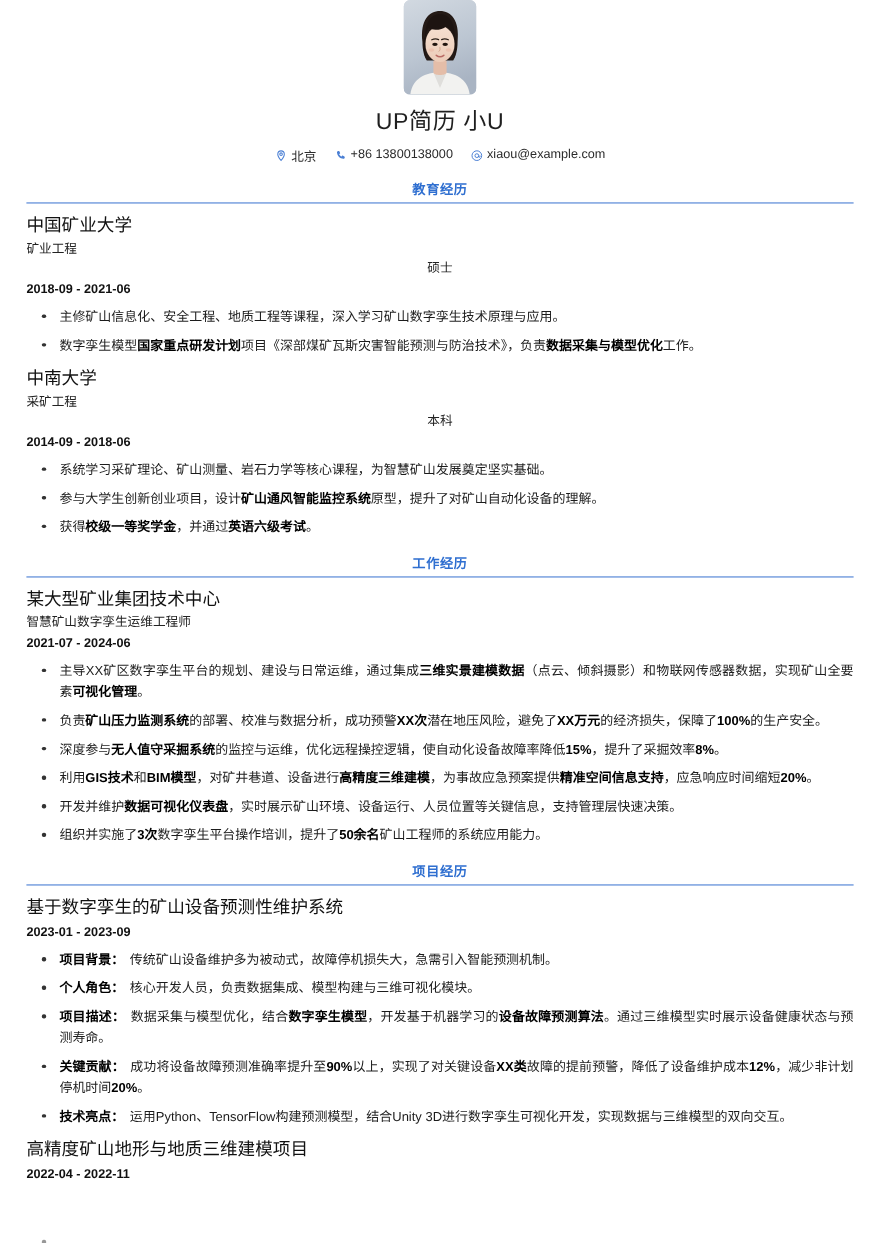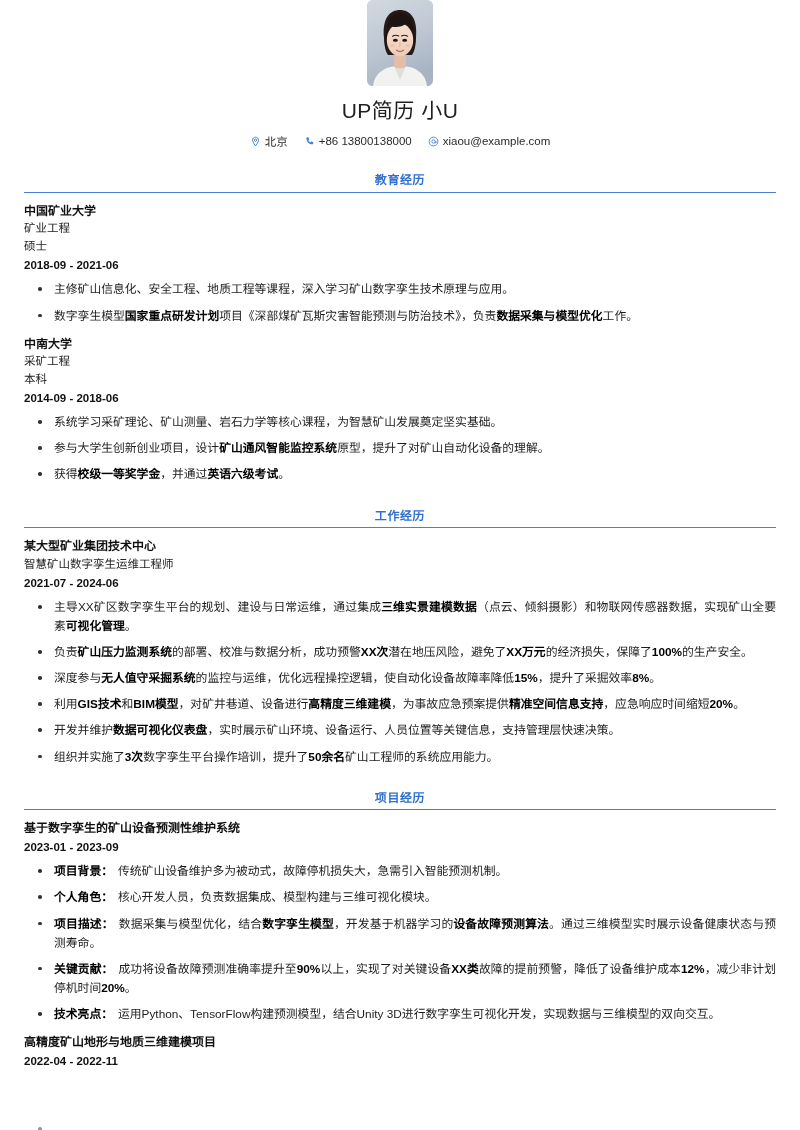--- a/index.html
+++ b/index.html
@@ -66,53 +66,54 @@
   .contact-item .ico {
     display: inline-flex;
     width: 11px;
     height: 11px;
     color: #4a7fd4;
     flex: 0 0 auto;
   }
   .contact-item .ico svg { width: 100%; height: 100%; display: block; }
 
   
-  .section { margin-top: 24px; }
+  .section { margin-top: 16px; }
   .section-title {
     text-align: center;
     font-size: 12px;
     font-weight: 700;
     color: #2f6fd0;
     padding-bottom: 3px;
     border-bottom: 1.6px solid #4a7fd4;
     line-height: 1.3;
     letter-spacing: 0.6px;
   }
 
   
   .entry { margin-top: 9px; }
   .entry:first-of-type { margin-top: 10px; }
 
   .entry-title {
-    font-size: 12px;
-    font-weight: 700;
+    font-size: 16px;
+    font-weight: 400;
     color: #111;
     line-height: 1.55;
   }
   .entry-sub {
     font-size: 11.5px;
     font-weight: 400;
     color: #222;
     line-height: 1.55;
   }
   .entry-degree {
     font-size: 11.5px;
     font-weight: 400;
     color: #222;
     line-height: 1.55;
+    text-align: center;
   }
   .entry-date {
     font-size: 11.5px;
     font-weight: 700;
     color: #111;
     line-height: 1.6;
   }
 
   
   ul.bullets {

